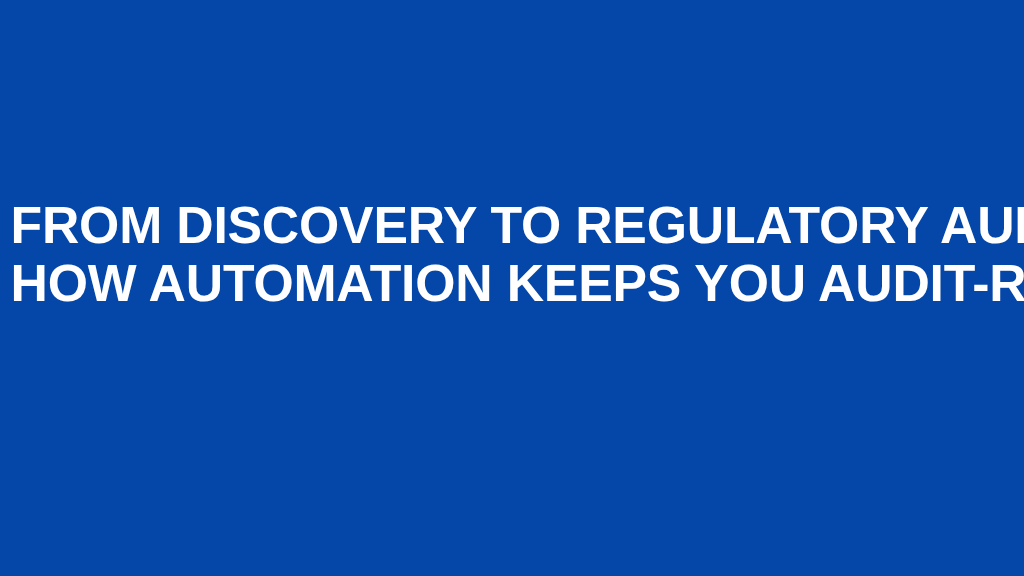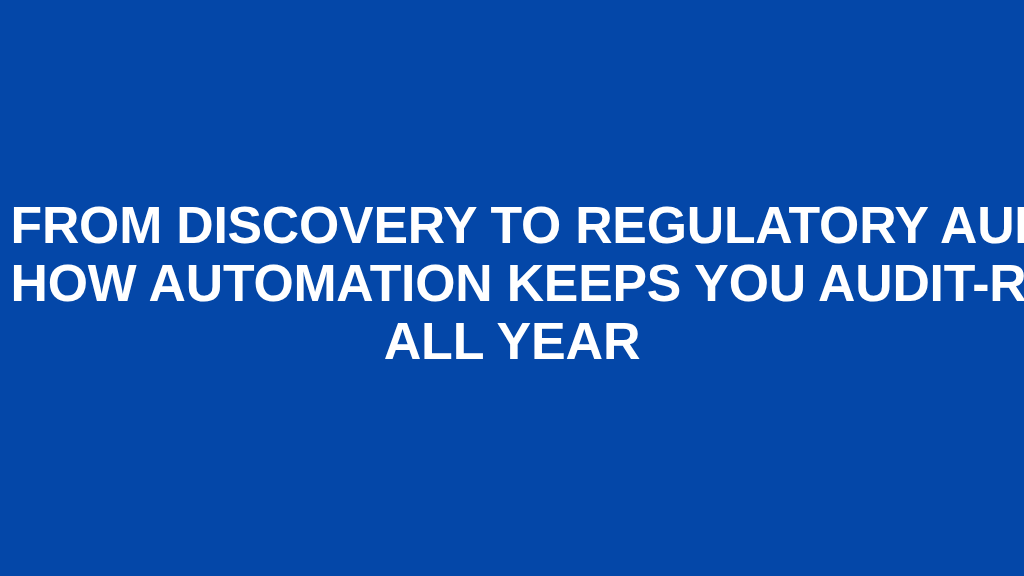--- a/index.html
+++ b/index.html
@@ -61,16 +61,15 @@
   .headline-line.line-3 { }
 </style>
 </head>
 <body>
 
 <div class="stage">
 
   <div class="headline-block">
     <span class="headline-line line-1">FROM DISCOVERY TO REGULATORY AUDIT:</span>
     <span class="headline-line line-2">HOW AUTOMATION KEEPS YOU AUDIT-READY</span>
-    <span class="headline-line line-3">ALL YEAR</span>
   </div>
 
 </div>
 
 </body></html>

